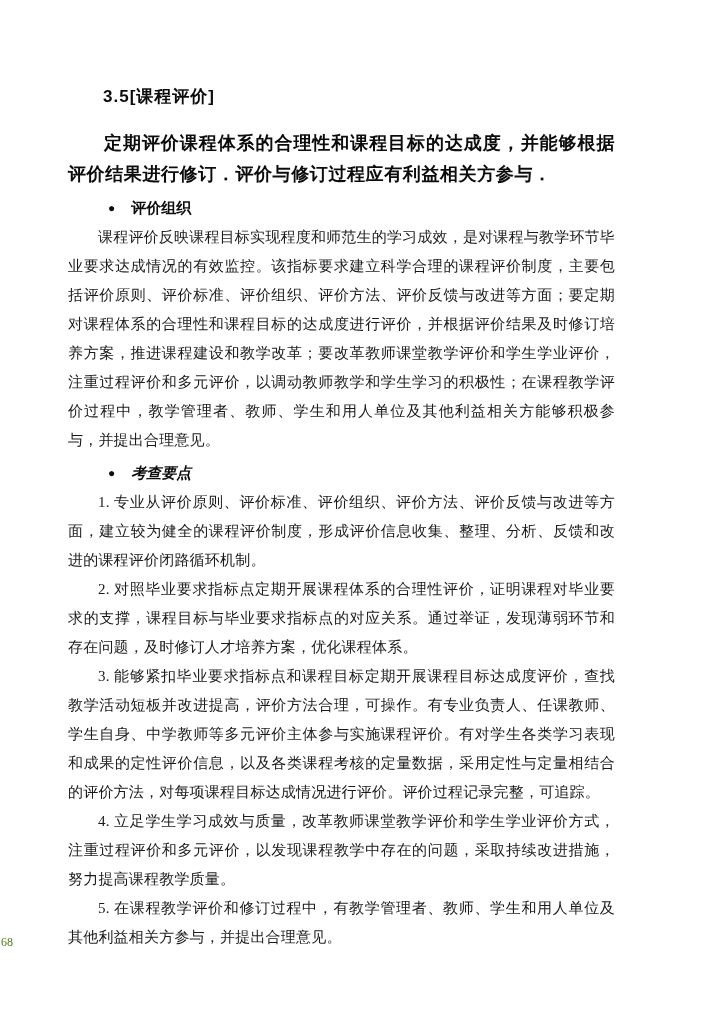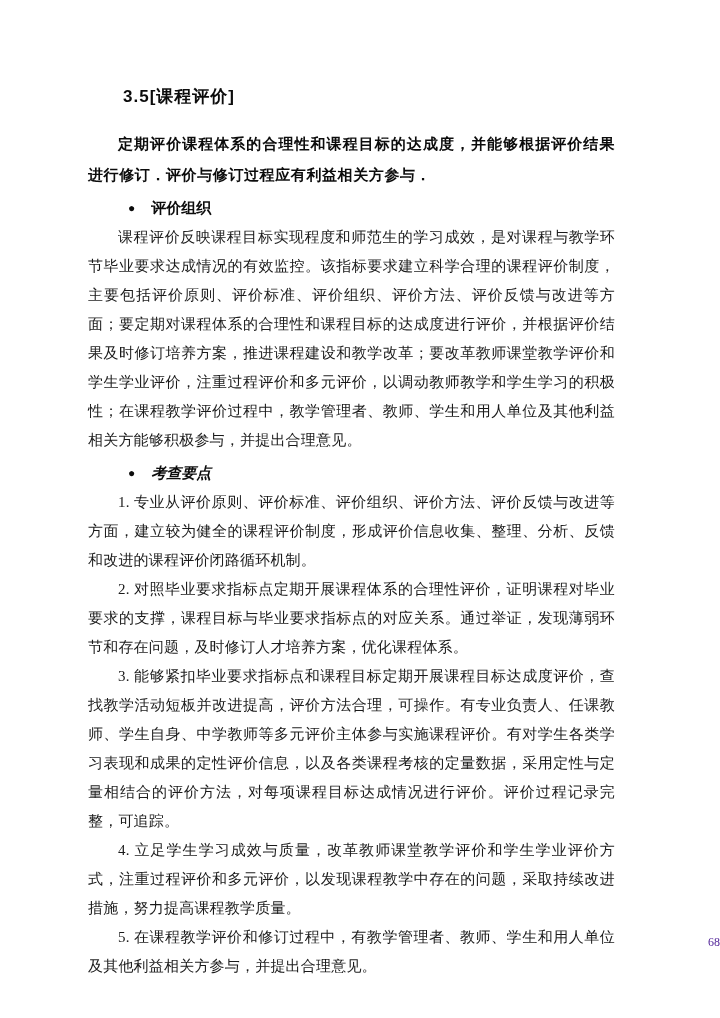--- a/index.html
+++ b/index.html
@@ -7,37 +7,37 @@
     padding: 0;
     background: #ffffff;
   }
   .page {
     position: relative;
     width: 720px;
     height: 1018px;
     background: #ffffff;
     color: #161616;
     box-sizing: border-box;
-    padding: 86px 105px 0 88px;
+    padding: 86px 105px 0 68px;
     font-family: "Liberation Serif", "DejaVu Serif", serif;
     overflow: hidden;
   }
   .heading {
     font-family: "Liberation Sans", "DejaVu Sans", sans-serif;
     font-weight: bold;
     font-size: 17px;
     line-height: 22px;
     margin: 0 0 0 35px;
     letter-spacing: 1px;
     color: #0c0c0c;
   }
   .intro {
     font-family: "Liberation Sans", "DejaVu Sans", sans-serif;
     font-weight: bold;
-    font-size: 15px;
+    font-size: 18px;
     line-height: 31px;
     text-align: justify;
     text-indent: 2em;
     margin: 20px 0 0 0;
     letter-spacing: 0.6px;
     color: #0c0c0c;
   }
   .bullet-row {
     font-family: "Liberation Sans", "DejaVu Sans", sans-serif;
     font-weight: bold;
@@ -63,24 +63,24 @@
     text-indent: 2em;
     margin: 0;
     letter-spacing: 0.2px;
     color: #1a1a1a;
   }
   .page-number {
     position: absolute;
     left: 1px;
     right: 0;
     bottom: 68px;
-    text-align: right;
+    text-align: left;
     font-family: "Liberation Serif", "DejaVu Serif", serif;
     font-size: 12px;
-    color: #4c1d95;
+    color: #4d7c0f;
   }
 </style>
 </head>
 <body>
 
 <div class="page">
 
   <h1 class="heading">3.5[课程评价]</h1>
 
   <p class="intro">定期评价课程体系的合理性和课程目标的达成度，并能够根据评价结果进行修订．评价与修订过程应有利益相关方参与．</p>

